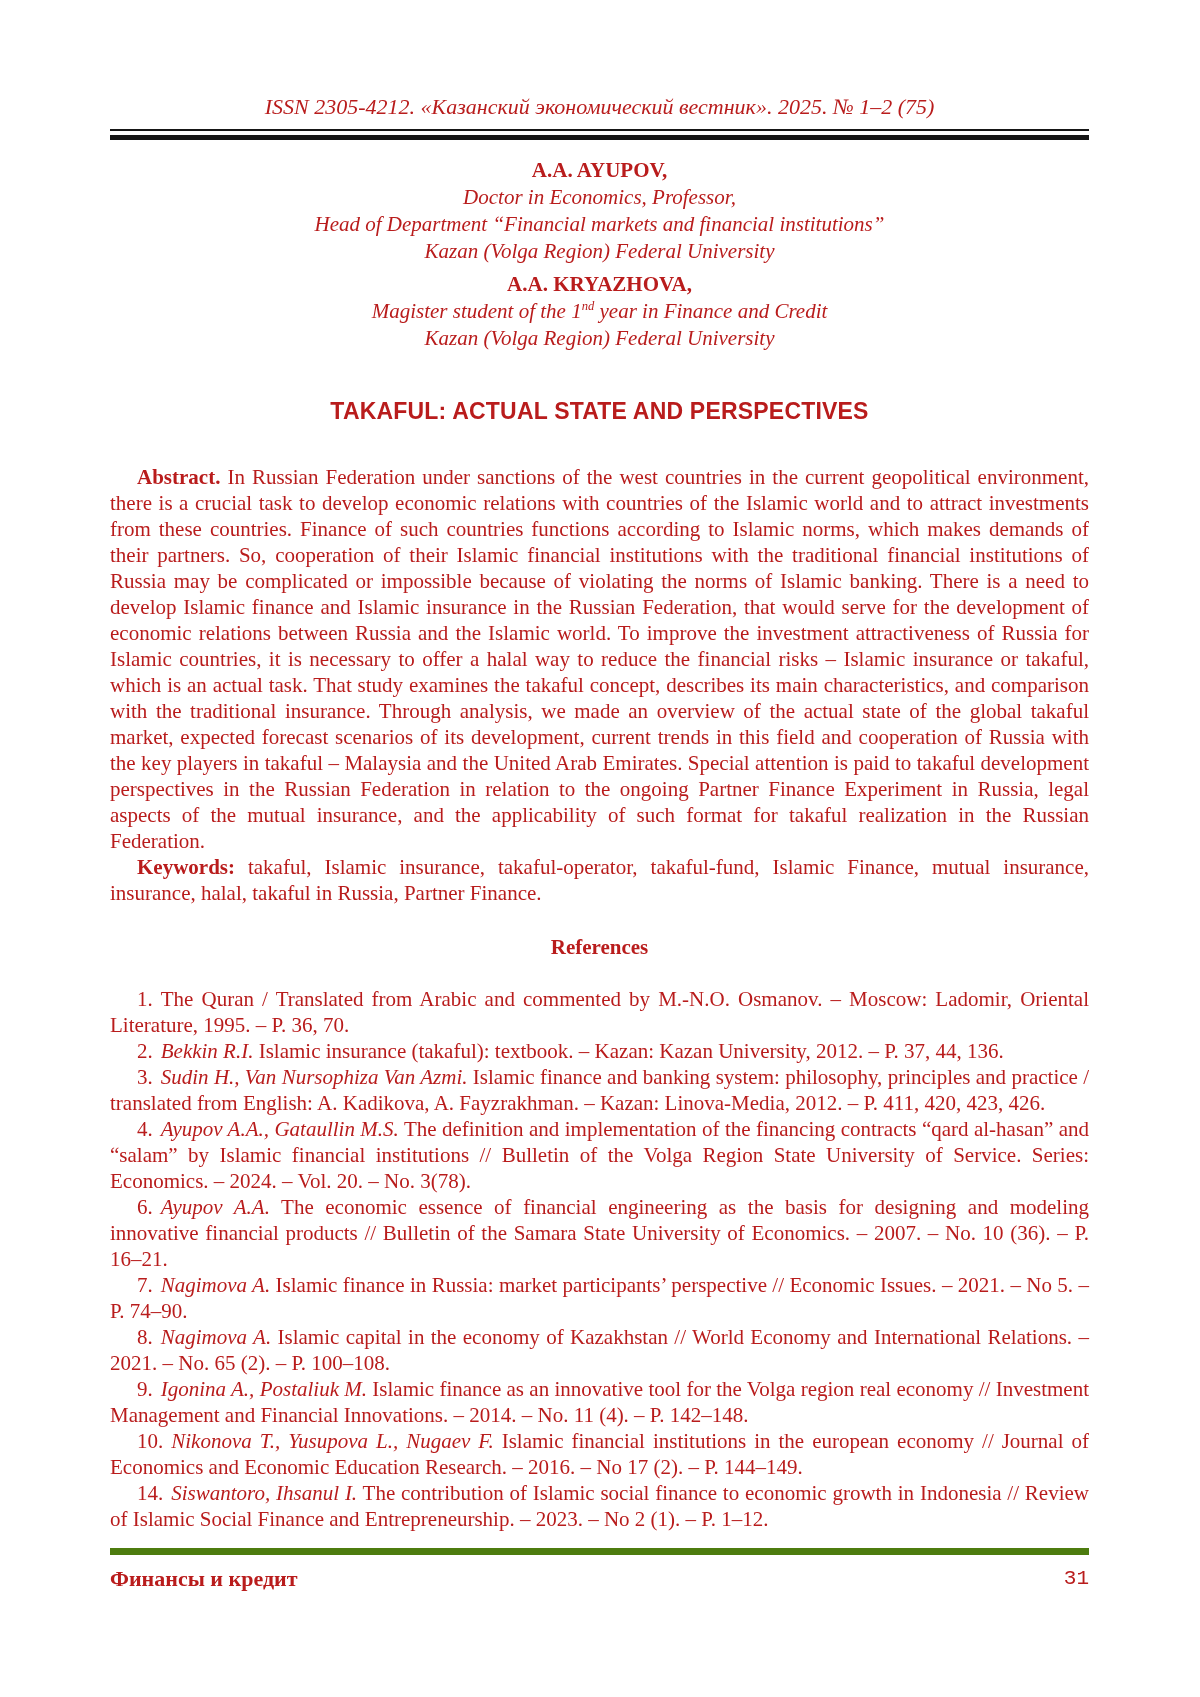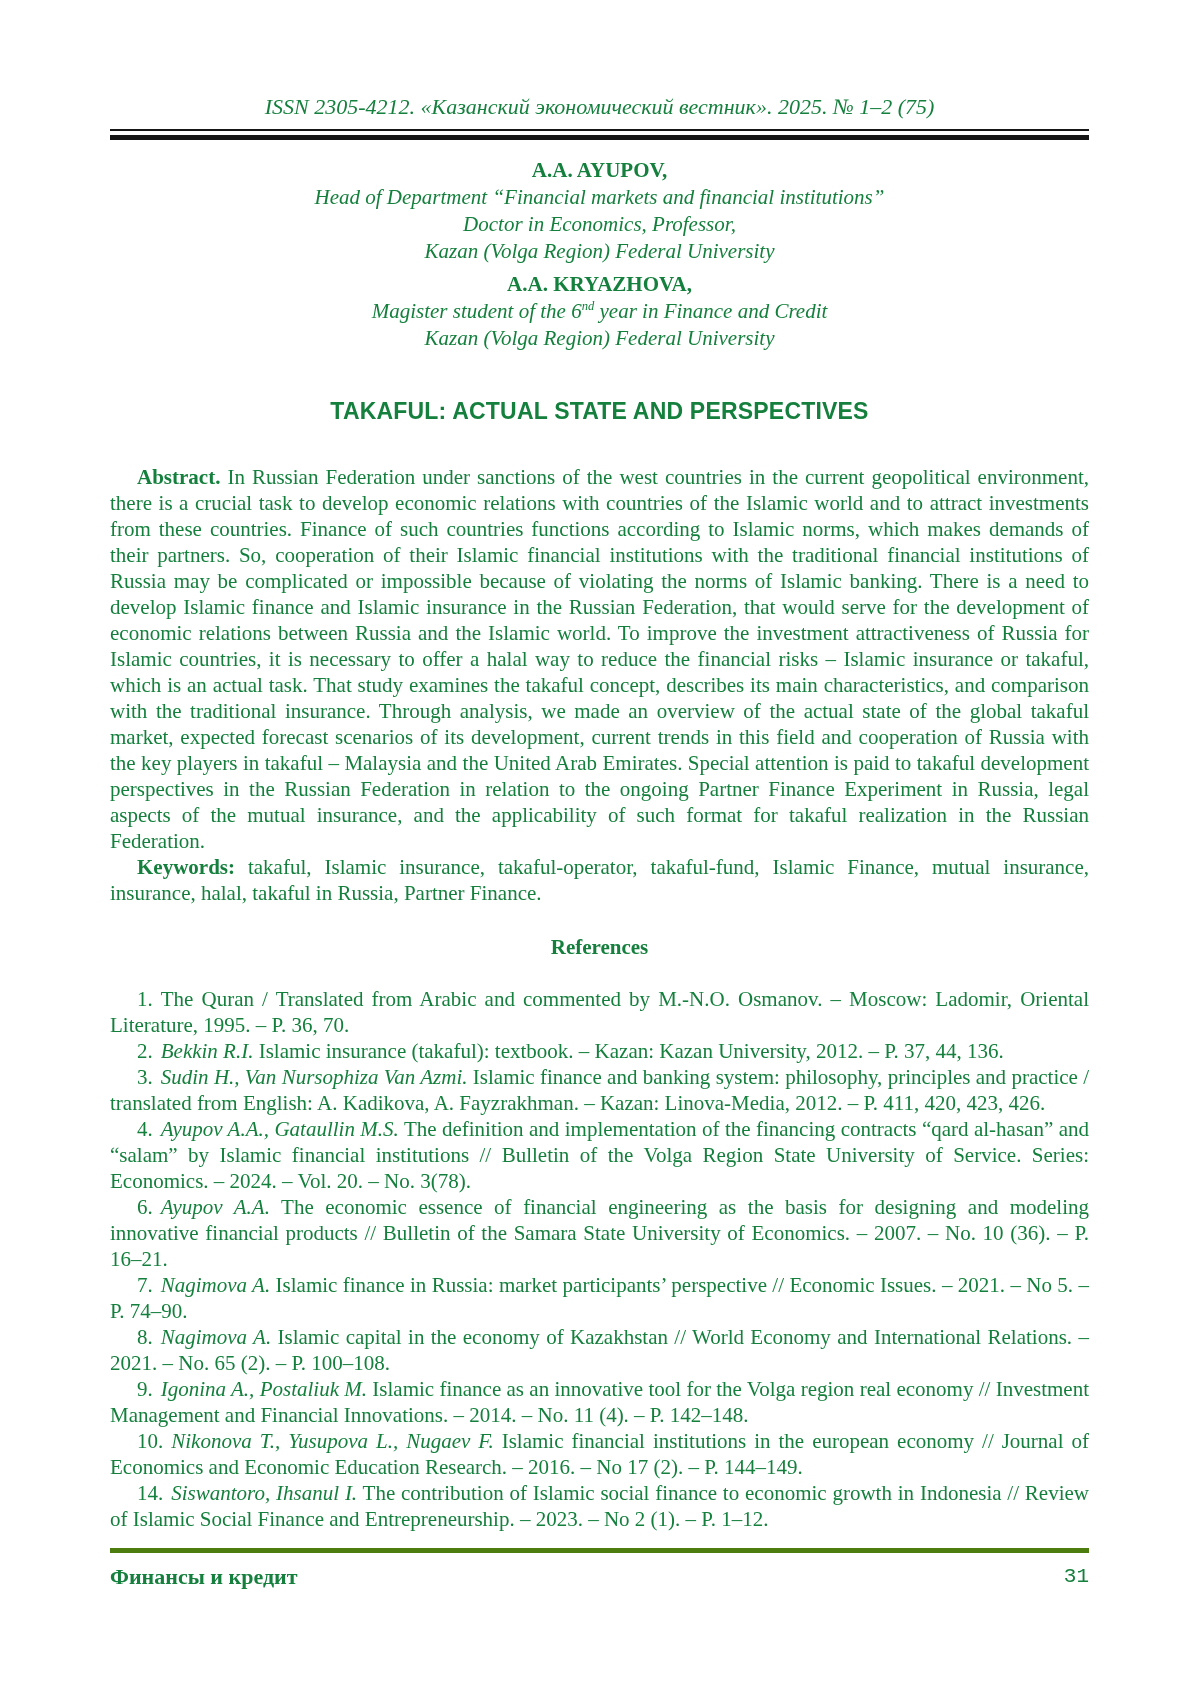--- a/index.html
+++ b/index.html
@@ -3,21 +3,21 @@
 <meta charset="utf-8">
 <style>
   html, body { margin: 0; padding: 0; background: #ffffff; }
   .page {
     width: 1199px;
     height: 1697px;
     box-sizing: border-box;
     padding: 94px 110px 0 110px;
     position: relative;
     background: #ffffff;
-    color: #15803d;
+    color: #b91c1c;
     font-family: "Liberation Serif", serif;
     font-size: 21px;
     line-height: 26px;
   }
   .journal-header {
     text-align: center;
     font-style: italic;
     font-size: 22px;
     line-height: 26px;
   }
@@ -56,47 +56,47 @@
     font-weight: bold;
     font-size: 21px;
     margin-top: 28px;
     margin-bottom: 26px;
   }
   .footer {
     position: absolute;
     left: 110px;
     right: 110px;
     top: 1548px;
-    border-top: 5px solid #4d7c0f;
+    border-top: 7px solid #4d7c0f;
     padding-top: 11px;
     display: flex;
     justify-content: space-between;
     align-items: flex-start;
   }
   .footer-section { font-weight: bold; font-size: 22px; }
   .page-num { font-size: 21px; font-family: Liberation Mono, monospace; }
 </style>
 </head>
 <body>
 
 <div class="page">
 
   <div class="journal-header">ISSN 2305-4212. «Казанский экономический вестник». 2025. № 1–2 (75)</div>
   <div class="double-rule"></div>
 
   <div class="author-block">
     <div class="author-name">A.A. AYUPOV,</div>
+    <div class="author-line">Doctor in Economics, Professor,</div>
     <div class="author-line">Head of Department “Financial markets and financial institutions”</div>
-    <div class="author-line">Doctor in Economics, Professor,</div>
     <div class="author-line">Kazan (Volga Region) Federal University</div>
   </div>
 
   <div class="author-block second">
     <div class="author-name">A.A. KRYAZHOVA,</div>
-    <div class="author-line"><span>Magister student of the 6</span><sup>nd</sup><span> year in Finance and Credit</span></div>
+    <div class="author-line"><span>Magister student of the 1</span><sup>nd</sup><span> year in Finance and Credit</span></div>
     <div class="author-line">Kazan (Volga Region) Federal University</div>
   </div>
 
   <h1 class="article-title">TAKAFUL: ACTUAL STATE AND PERSPECTIVES</h1>
 
   <p class="para"><span class="bold">Abstract.</span> <span>In Russian Federation under sanctions of the west countries in the current geopolitical environment, there is a crucial task to develop economic relations with countries of the Islamic world and to attract investments from these countries. Finance of such countries functions according to Islamic norms, which makes demands of their partners. So, cooperation of their Islamic financial institutions with the traditional financial institutions of Russia may be complicated or impossible because of violating the norms of Islamic banking. There is a need to develop Islamic finance and Islamic insurance in the Russian Federation, that would serve for the development of economic relations between Russia and the Islamic world. To improve the investment attractiveness of Russia for Islamic countries, it is necessary to offer a halal way to reduce the financial risks – Islamic insurance or takaful, which is an actual task. That study examines the takaful concept, describes its main characteristics, and comparison with the traditional insurance. Through analysis, we made an overview of the actual state of the global takaful market, expected forecast scenarios of its development, current trends in this field and cooperation of Russia with the key players in takaful – Malaysia and the United Arab Emirates. Special attention is paid to takaful development perspectives in the Russian Federation in relation to the ongoing Partner Finance Experiment in Russia, legal aspects of the mutual insurance, and the applicability of such format for takaful realization in the Russian Federation.</span></p>
 
   <p class="para"><span class="bold">Keywords:</span> <span>takaful, Islamic insurance, takaful-operator, takaful-fund, Islamic Finance, mutual insurance, insurance, halal, takaful in Russia, Partner Finance.</span></p>
 
   <div class="refs-heading">References</div>

